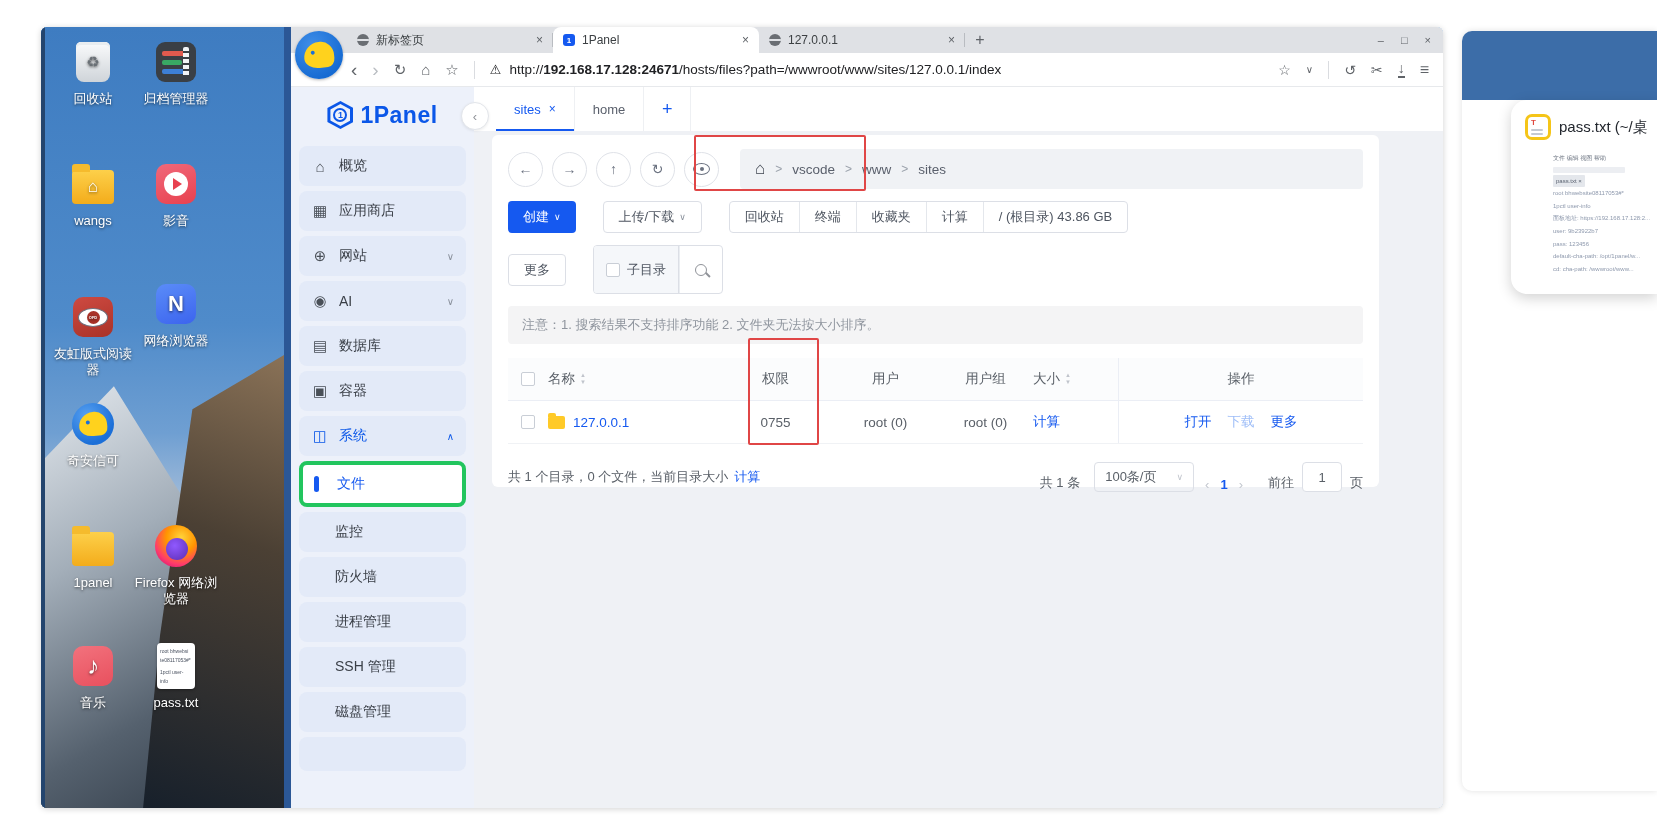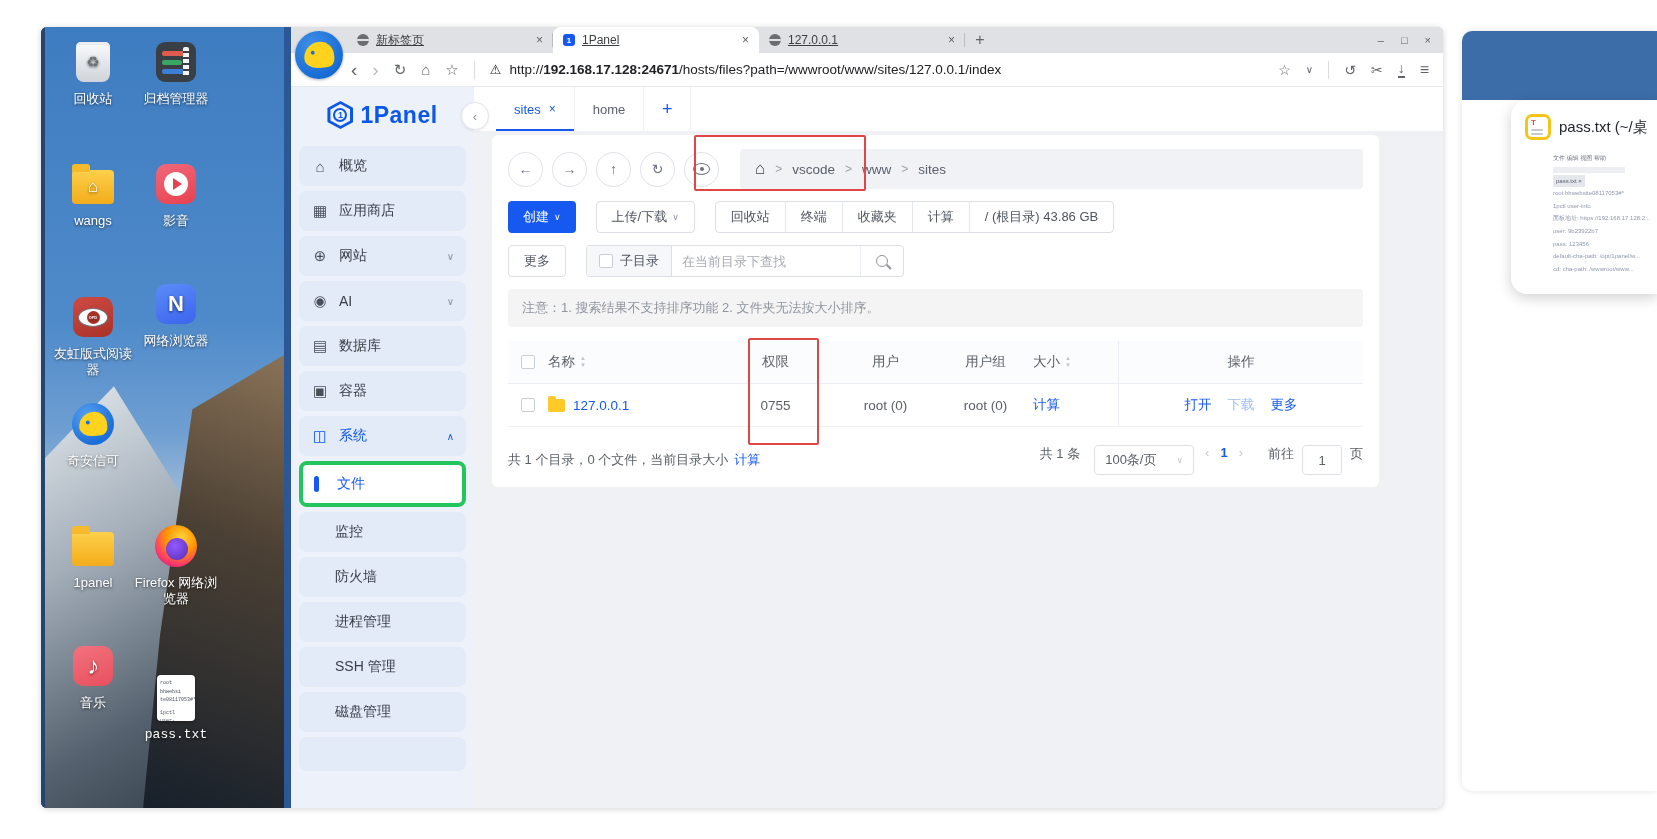--- a/index.html
+++ b/index.html
@@ -44,21 +44,21 @@
   .ic-music{width:40px;height:40px;background:linear-gradient(160deg,#f2727d,#e8505e);border-radius:10px;display:flex;align-items:center;justify-content:center;color:#fff;font-size:24px;}
   .ic-passfile{width:38px;height:46px;background:#fff;border-radius:4px;box-shadow:0 1px 3px rgba(0,0,0,.35);padding:4px 3px;box-sizing:border-box;font-size:5px;color:#4a5260;line-height:1.7;text-align:left;overflow:hidden;text-shadow:none;}
 
   
   .browser{position:absolute;left:243px;top:0;width:1159px;height:781px;display:flex;flex-direction:column;border-left:7px solid #2b5796;box-sizing:border-box;background:#fff;}
   .browser-logo{position:absolute;left:4px;top:4px;width:48px;height:48px;border-radius:50%;background:radial-gradient(circle at 35% 30%,#3f8ee8,#156ad2 75%);z-index:8;display:flex;align-items:center;justify-content:center;box-shadow:0 1px 3px rgba(0,0,0,.3);}
   .tabbar{height:26px;background:#dfe1e5;display:flex;align-items:stretch;padding-left:56px;position:relative;flex-shrink:0;}
   .btab{width:206px;display:flex;align-items:center;gap:7px;padding:0 10px;font-size:12px;color:#3c4043;position:relative;box-sizing:border-box;cursor:default;}
   .btab.active{background:#fff;border-radius:8px 8px 0 0;}
   .btab .vline{position:absolute;right:0;top:6px;height:14px;width:1px;background:#b9bcc1;}
-  .btab .title{flex:1;overflow:hidden;white-space:nowrap;text-overflow:ellipsis;text-decoration:underline;}
+  .btab .title{flex:1;overflow:hidden;white-space:nowrap;text-overflow:ellipsis;}
   .fav-globe{width:12px;height:12px;border-radius:50%;background:#6a6e73;position:relative;overflow:hidden;flex-shrink:0;}
   .fav-globe::after{content:"";position:absolute;left:0;right:0;top:5px;height:2px;background:#dfe1e5;}
   .fav-1p{width:12px;height:12px;border-radius:3px;background:#1559f0;color:#fff;font-size:8px;display:flex;align-items:center;justify-content:center;flex-shrink:0;font-weight:bold;}
   .tab-x{color:#5f6368;font-size:12px;}
   .newtab{width:30px;display:flex;align-items:center;justify-content:center;color:#5f6368;font-size:16px;}
   .win-ctl{margin-left:auto;display:flex;gap:17px;align-items:center;padding:0 12px;color:#5f6368;font-size:11px;}
   .btoolbar{height:33px;background:#fff;display:flex;align-items:center;gap:15px;padding:0 14px 0 60px;border-bottom:1px solid #e7e9ec;flex-shrink:0;}
   .nav-ic{color:#5f6368;font-size:15px;line-height:1;}
   .nav-ic.dim{color:#b9bdc2;}
   .tb-div{width:1px;height:18px;background:#dadce0;}
@@ -98,29 +98,29 @@
 
   .nav-row{display:flex;align-items:center;margin-bottom:12px;}
   .circ{width:33px;height:33px;border-radius:50%;border:1px solid #dfe2e8;display:flex;align-items:center;justify-content:center;color:#6b7280;font-size:14px;margin-right:9px;background:#fff;flex-shrink:0;}
   .eye{width:15px;height:10px;border:1.5px solid #6b7280;border-radius:50%;position:relative;}
   .eye::after{content:"";position:absolute;left:50%;top:50%;transform:translate(-50%,-50%);width:4px;height:4px;border-radius:50%;background:#6b7280;}
   .crumbbar{flex:1;margin-left:12px;background:#f0f2f5;border-radius:4px;height:40px;display:flex;align-items:center;padding:0 15px;gap:10px;font-size:13.5px;color:#595f6b;}
   .crumb-home{color:#3f4550;font-size:17px;font-weight:bold;}
   .crumb-sep{color:#9aa1ab;font-size:12px;}
   .crumb-item{cursor:default;}
 
-  .tb-row{display:flex;gap:20px;margin:2px 0 12px;align-items:center;font-size:13px;}
+  .tb-row{display:flex;gap:27px;margin:2px 0 12px;align-items:center;font-size:13px;}
   .btn-primary{background:#1559f0;color:#fff;border-radius:4px;height:32px;padding:0 15px;display:flex;align-items:center;gap:5px;}
   .btn-primary .cv{font-size:9px;}
   .btn-plain{border:1px solid #dcdfe6;background:#fff;color:#4e5560;border-radius:4px;height:32px;padding:0 15px;display:flex;align-items:center;gap:5px;box-sizing:border-box;}
   .btn-plain .cv{font-size:9px;color:#8a919c;}
   .btn-group{display:flex;border:1px solid #dcdfe6;border-radius:4px;overflow:hidden;height:32px;background:#fff;box-sizing:border-box;}
   .bg-seg{padding:0 15px;display:flex;align-items:center;color:#4e5560;border-right:1px solid #e4e7ec;}
   .bg-seg:last-child{border-right:none;}
-  .sgroup{display:flex;height:32px;border:1px solid #dcdfe6;border-radius:4px;overflow:hidden;background:#fff;box-sizing:border-box;}
+  .sgroup{display:flex;height:49px;border:1px solid #dcdfe6;border-radius:4px;overflow:hidden;background:#fff;box-sizing:border-box;}
   .subdir{display:flex;align-items:center;gap:7px;padding:0 12px;background:#f5f7fa;border-right:1px solid #dcdfe6;color:#4e5560;}
   .cb{width:14px;height:14px;border:1px solid #c9ced6;border-radius:2px;background:#fff;appearance:none;margin:0;}
   .sinput{border:none;outline:none;width:168px;padding:0 10px;font-size:13px;color:#333;}
   .sinput::placeholder{color:#a8abb2;}
   .sbtn{width:42px;border-left:1px solid #ebeef2;display:flex;align-items:center;justify-content:center;}
   .mag{width:10px;height:10px;border:1.5px solid #909399;border-radius:50%;position:relative;}
   .mag::after{content:"";position:absolute;width:6px;height:1.5px;background:#909399;transform:rotate(45deg);right:-5px;bottom:-1px;}
 
   .notice{background:#f4f4f5;color:#8f959e;font-size:13px;border-radius:4px;padding:10px 14px;margin-bottom:14px;}
 
@@ -131,21 +131,21 @@
   .tc.c{justify-content:center;}
   .tc.sep{border-left:1px solid #ebeef5;}
   .sort{display:inline-flex;flex-direction:column;margin-left:5px;font-size:6px;color:#c0c4cc;line-height:1.1;}
   .fold{width:17px;height:13px;background:#ffca28;border-radius:2px;position:relative;display:inline-block;margin-right:8px;flex-shrink:0;}
   .fold::before{content:"";position:absolute;top:-3px;left:0;width:8px;height:4px;background:#ffca28;border-radius:2px 2px 0 0;}
   .lnk{color:#1559f0;cursor:pointer;}
   .lnk.dim{color:#9dbdf8;}
   .acts{display:flex;gap:16px;justify-content:center;width:100%;}
 
   .cfoot{display:flex;align-items:center;margin-top:18px;font-size:13px;color:#5a6068;}
-  .cfoot .right{margin-left:auto;display:flex;align-items:flex-start;}
+  .cfoot .right{margin-left:auto;display:flex;align-items:flex-end;}
   .psel{border:1px solid #dcdfe6;border-radius:4px;height:30px;padding:0 10px;display:flex;align-items:center;gap:20px;color:#5a6068;margin-left:14px;box-sizing:border-box;}
   .psel .cv{color:#c0c4cc;font-size:9px;}
   .pgarrow{color:#c3c7cf;margin:0 11px;font-size:13px;}
   .pgnum{color:#1559f0;font-weight:bold;}
   .goto-lab{margin:0 8px 0 14px;}
   .goin{width:40px;height:30px;border:1px solid #dcdfe6;border-radius:4px;text-align:center;font-size:13px;color:#5a6068;box-sizing:border-box;outline:none;}
   .unit{margin-left:8px;}
 
   
   .anno{position:absolute;border:2px solid #e04646;z-index:30;border-radius:2px;}
@@ -246,21 +246,21 @@
             <span class="ic-firefox"></span>
           </span>
         <span>Firefox 网络浏览器</span>
       </div>
       <div class="dicon" style="left:10px;top:617px;">
         <span class="dart">
             <span class="ic-music">♪</span>
           </span>
         <span>音乐</span>
       </div>
-      <div class="dicon" style="left:93px;top:649px;font-family:Liberation Mono, monospace;">
+      <div class="dicon" style="left:93px;top:617px;">
         <span class="dart">
           <span class="ic-passfile">
             <div>root bhwebsi</div>
             <div>te08117053#*</div>
             <div style="height:4px;"></div>
             <div>1pctl user-</div>
             <div>info</div>
           </span>
         </span>
         <span>pass.txt</span>
@@ -441,21 +441,20 @@
 
               <div class="tb-row">
                 <div class="btn-plain">
                   <span>更多</span>
                 </div>
                 <div class="sgroup">
                   <label class="subdir">
                     <input type="checkbox" class="cb" style="">
                     <span>子目录</span>
                   </label>
-                  <input class="sinput" placeholder="在当前目录下查找" style="">
                   <span class="sbtn">
                       <span class="mag"></span>
                     </span>
                 </div>
               </div>
 
               <div class="notice">注意：1. 搜索结果不支持排序功能 2. 文件夹无法按大小排序。</div>
 
               <div class="tgrid thead">
                 <div class="tc c">

